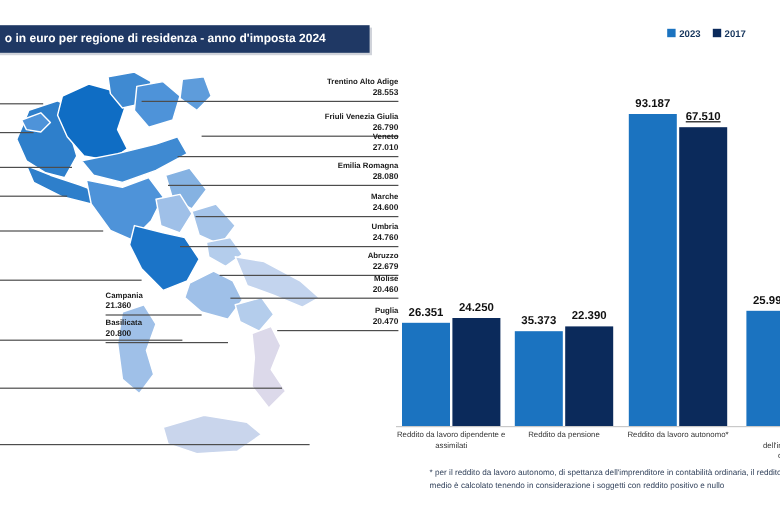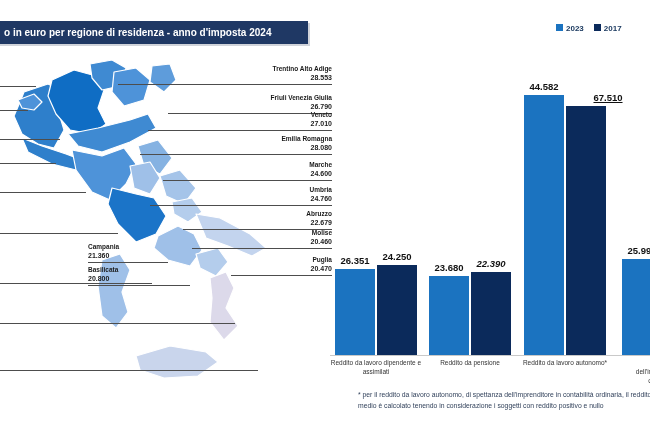--- a/index.html
+++ b/index.html
@@ -161,28 +161,28 @@
 </div>
 
 <div class="baseline"></div>
 <div id="bar-chart">
     <div class="bar" style="left: 335px; top: 269px; width: 40px; height: 86px; background: rgb(27, 115, 192);"></div>
     <div class="bval" style="left: 315px; top: 255px;">26.351</div>
     <div class="bar" style="left: 377px; top: 265px; width: 40px; height: 90px; background: rgb(11, 42, 91);"></div>
     <div class="bval" style="left: 357px; top: 251px;">24.250</div>
     <div class="bcat" style="left: 328px; width: 96px;">Reddito da lavoro dipendente e assimilati</div>
     <div class="bar" style="left: 429px; top: 276px; width: 40px; height: 79px; background: rgb(27, 115, 192);"></div>
-    <div class="bval" style="left: 409px; top: 262px;">23.680</div>
+    <div class="bval" style="left: 409px; top: 262px;">35.373</div>
     <div class="bar" style="left: 471px; top: 272px; width: 40px; height: 83px; background: rgb(11, 42, 91);"></div>
-    <div class="bval" style="left: 451px; top: 258px; font-style: italic;">22.390</div>
+    <div class="bval" style="left: 451px; top: 258px;">22.390</div>
     <div class="bcat" style="left: 422px; width: 96px;">Reddito da pensione</div>
     <div class="bar" style="left: 524px; top: 95px; width: 40px; height: 260px; background: rgb(27, 115, 192);"></div>
-    <div class="bval" style="left: 504px; top: 81px;">44.582</div>
+    <div class="bval" style="left: 504px; top: 81px;">93.187</div>
     <div class="bar" style="left: 566px; top: 106px; width: 40px; height: 249px; background: rgb(11, 42, 91);"></div>
-    <div class="bval" style="left: 568px; top: 92px; text-decoration: underline;">67.510</div>
+    <div class="bval" style="left: 546px; top: 92px; text-decoration: underline;">67.510</div>
     <div class="bcat" style="left: 517px; width: 96px;">Reddito da lavoro autonomo*</div>
     <div class="bar" style="left: 622px; top: 259px; width: 40px; height: 96px; background: rgb(27, 115, 192);"></div>
     <div class="bval" style="left: 602px; top: 245px;">25.990</div>
     <div class="bcat" style="left: 633px; width: 60px;">Reddito dell'imprenditore in contabilità</div>
   </div>
 
 <div class="footnote">
   <div>* per il reddito da lavoro autonomo, di spettanza dell'imprenditore in contabilità ordinaria, il reddito</div>
   <div>medio è calcolato tenendo in considerazione i soggetti con reddito positivo e nullo</div>
 </div>

